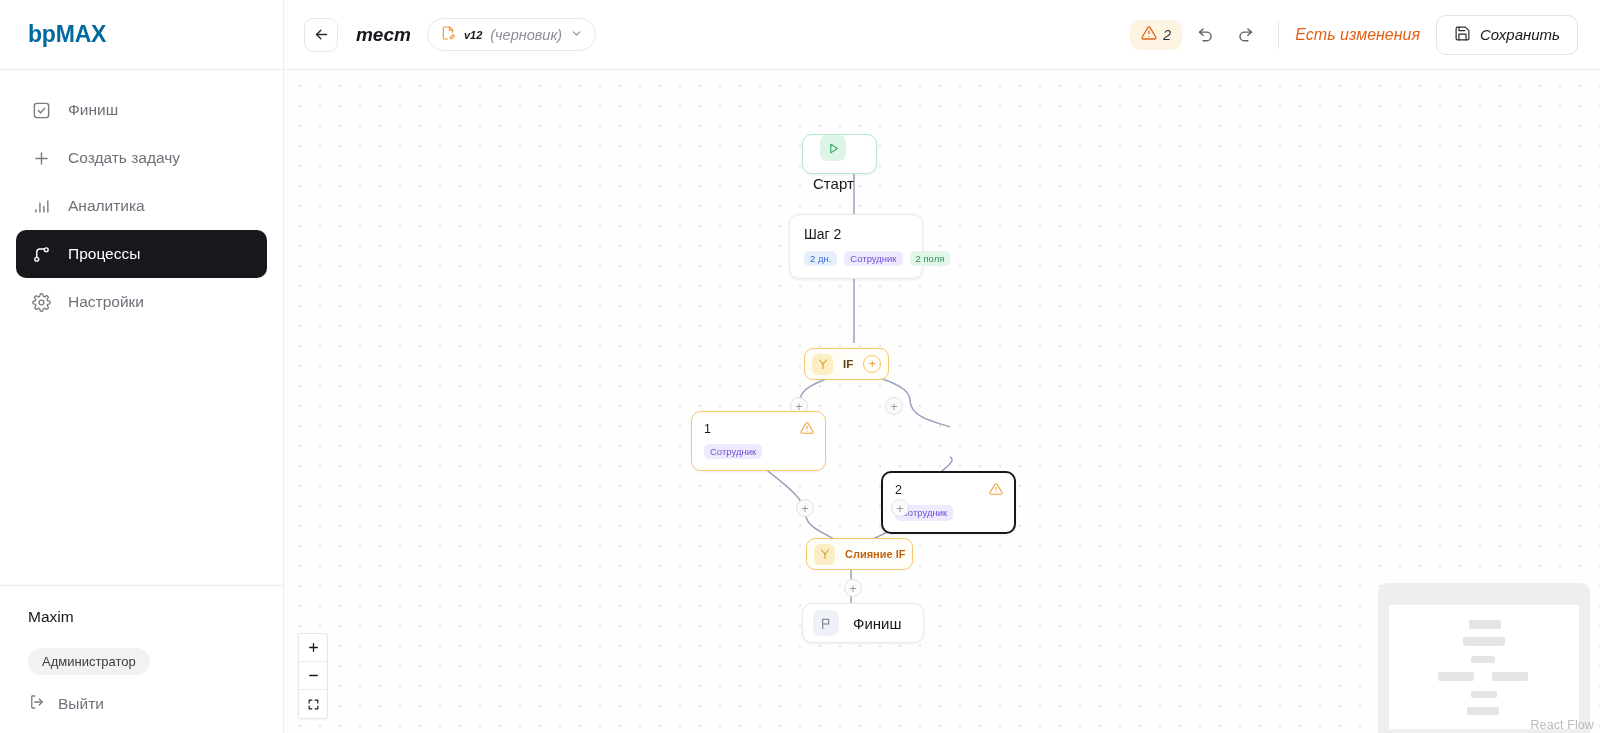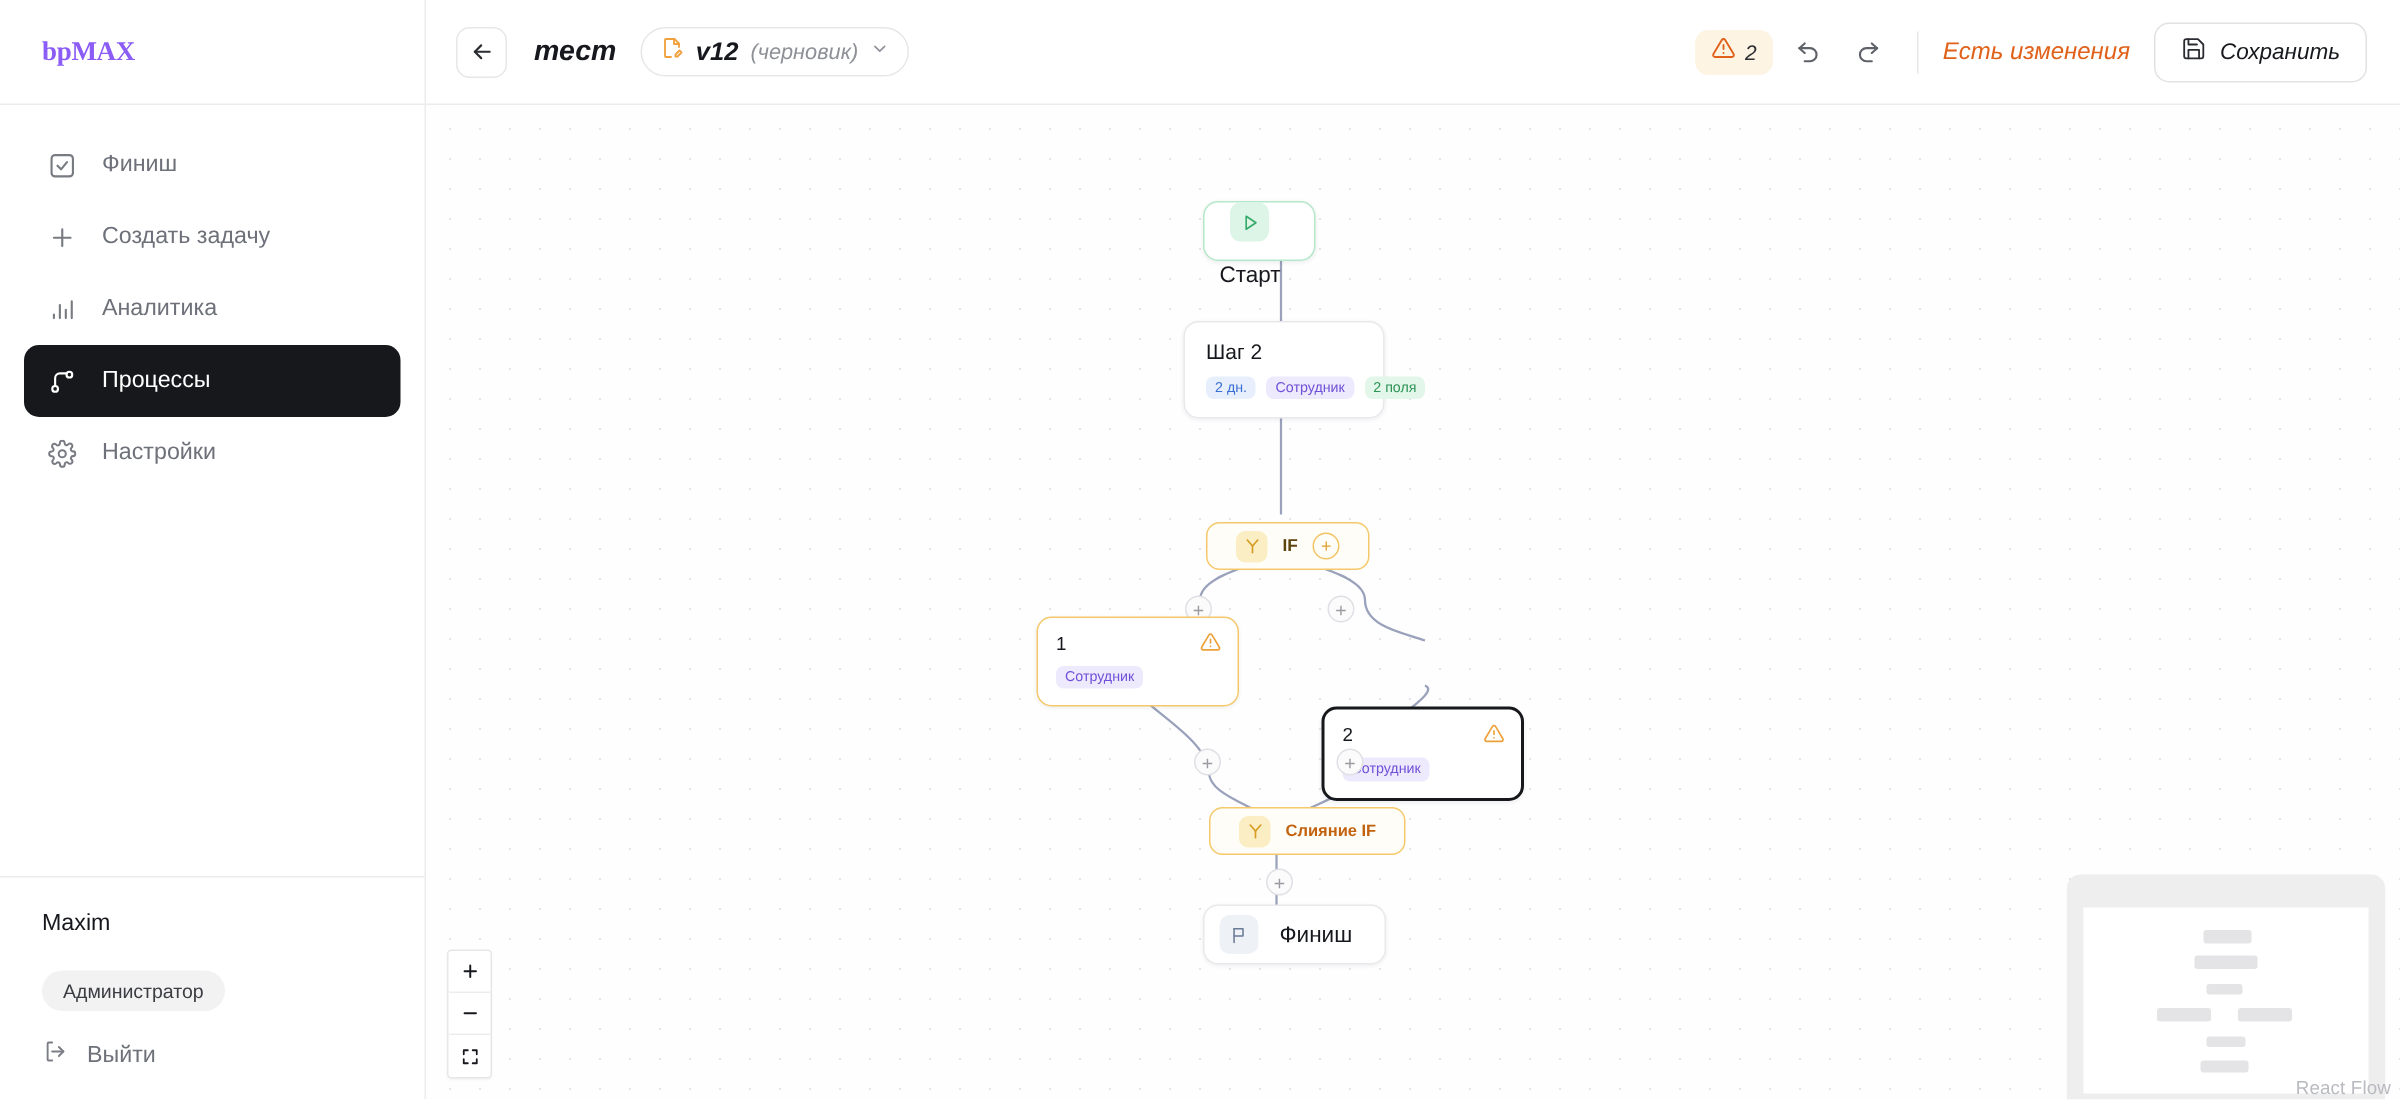--- a/index.html
+++ b/index.html
@@ -19,23 +19,22 @@
     display: flex; flex-direction: column;
     flex-shrink: 0;
     position: relative;
   }
   .brand {
     height: 70px; display: flex; align-items: center;
     padding-left: 28px;
     border-bottom: 1px solid #ececec;
   }
   .brand-text {
-    font-size: 18px; font-weight: bold; color: #8b5cf6;
+    font-size: 23px; font-weight: bold; color: #0369a1;
     letter-spacing: -0.2px;
-    font-family: Liberation Serif, serif;
   }
   .nav { padding: 16px 16px 0 16px; flex: 1; }
   .nav-item {
     display: flex; align-items: center; gap: 16px;
     height: 48px; padding: 0 14px;
     border-radius: 10px;
     color: #6e7179; font-size: 15.5px;
     cursor: pointer;
     margin-bottom: 0px;
   }
@@ -78,21 +77,21 @@
     display: flex; align-items: center; justify-content: center;
     cursor: pointer; flex-shrink: 0;
   }
   .proc-title { font-size: 19px; font-weight: bold; color: #16181d; margin-left: 18px; margin-right: 16px; }
   .ver-chip {
     display: flex; align-items: center; gap: 8px;
     height: 33px; padding: 0 12px;
     border: 1px solid #e7e7e8; border-radius: 18px;
     background: #fff; cursor: pointer;
   }
-  .ver-num { font-size: 17px; font-weight: bold; color: #16181d; }
+  .ver-num { font-size: 11px; font-weight: bold; color: #16181d; }
   .ver-state { font-size: 14.5px; color: #8d9096; }
 
   .top-spacer { flex: 1; }
 
   .warn-badge {
     display: flex; align-items: center; gap: 6px;
     background: #fdf4e3; border-radius: 9px;
     height: 30px; padding: 0 11px; cursor: pointer;
   }
   .warn-badge .cnt { font-size: 14px; color: #2d2f34; }
@@ -157,21 +156,21 @@
     font-size: 9.5px; border-radius: 5px;
     padding: 2.5px 6px; white-space: nowrap; line-height: 1.1;
   }
   .chip-blue { background: #e7effd; color: #3b6fd4; }
   .chip-purple { background: #eeeafd; color: #7050d8; }
   .chip-green { background: #e2f6e9; color: #2e9458; }
 
   
   .node-if {
     display: flex; align-items: center; gap: 10px;
-    height: 32px; padding: 0 19px;
+    height: 32px; padding: 0 7px;
     border: 1.6px solid #f5c96b; border-radius: 9px;
     background: #fffdf7;
   }
   .if-ico {
     width: 21px; height: 21px; border-radius: 6px;
     background: #fbeec4;
     display: flex; align-items: center; justify-content: center;
   }
   .if-label { font-size: 11.5px; font-weight: bold; color: #5c4410; }
   .if-plus {

